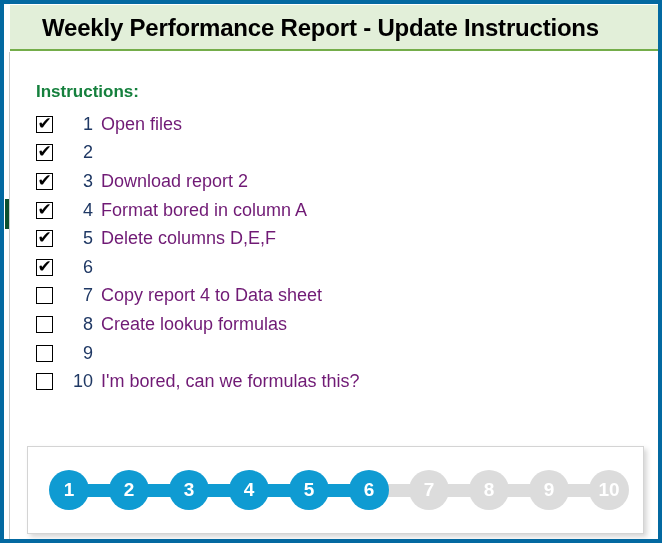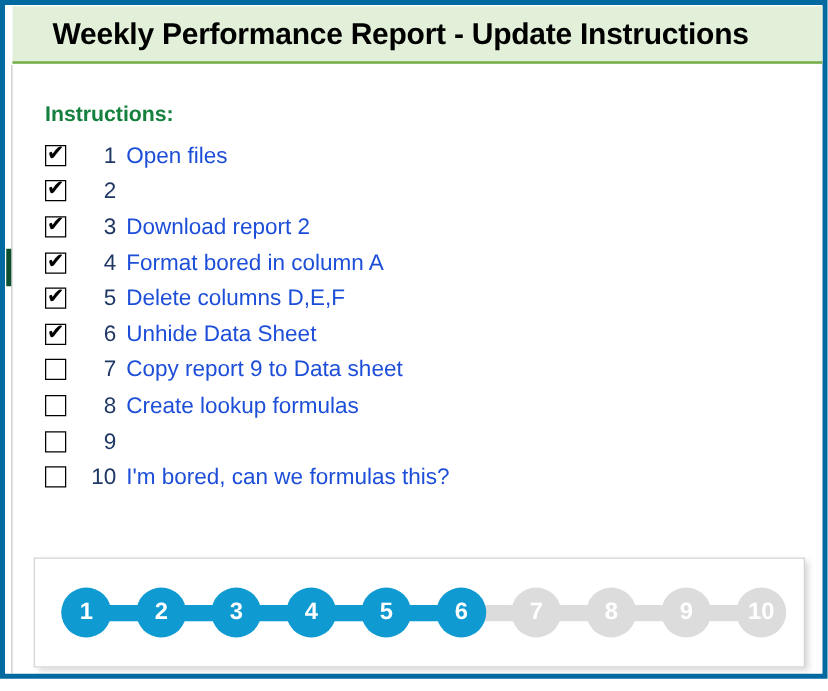--- a/index.html
+++ b/index.html
@@ -111,21 +111,21 @@
     width: 40px;
     text-align: right;
     padding-right: 8px;
     font-size: 18px;
     color: #1f3864;
     white-space: nowrap;
   }
   .row-text {
     flex: 1 1 auto;
     font-size: 18px;
-    color: #1d4ed8;
+    color: #701a75;
     white-space: nowrap;
   }
 
   
   #stepper-panel {
     position: absolute;
     left: 23px;
     top: 442px;
     width: 617px;
     height: 88px;
@@ -210,26 +210,25 @@
           <span class="tick">✔</span>
         </div>
         <div class="row-num">5</div>
         <div class="row-text">Delete columns D,E,F</div>
       </div>
       <div class="check-row">
         <div class="checkbox">
           <span class="tick">✔</span>
         </div>
         <div class="row-num">6</div>
-        <div class="row-text">Unhide Data Sheet</div>
       </div>
       <div class="check-row">
         <div class="checkbox"></div>
         <div class="row-num">7</div>
-        <div class="row-text">Copy report 9 to Data sheet</div>
+        <div class="row-text">Copy report 4 to Data sheet</div>
       </div>
       <div class="check-row">
         <div class="checkbox"></div>
         <div class="row-num">8</div>
         <div class="row-text">Create lookup formulas</div>
       </div>
       <div class="check-row">
         <div class="checkbox"></div>
         <div class="row-num">9</div>
       </div>

